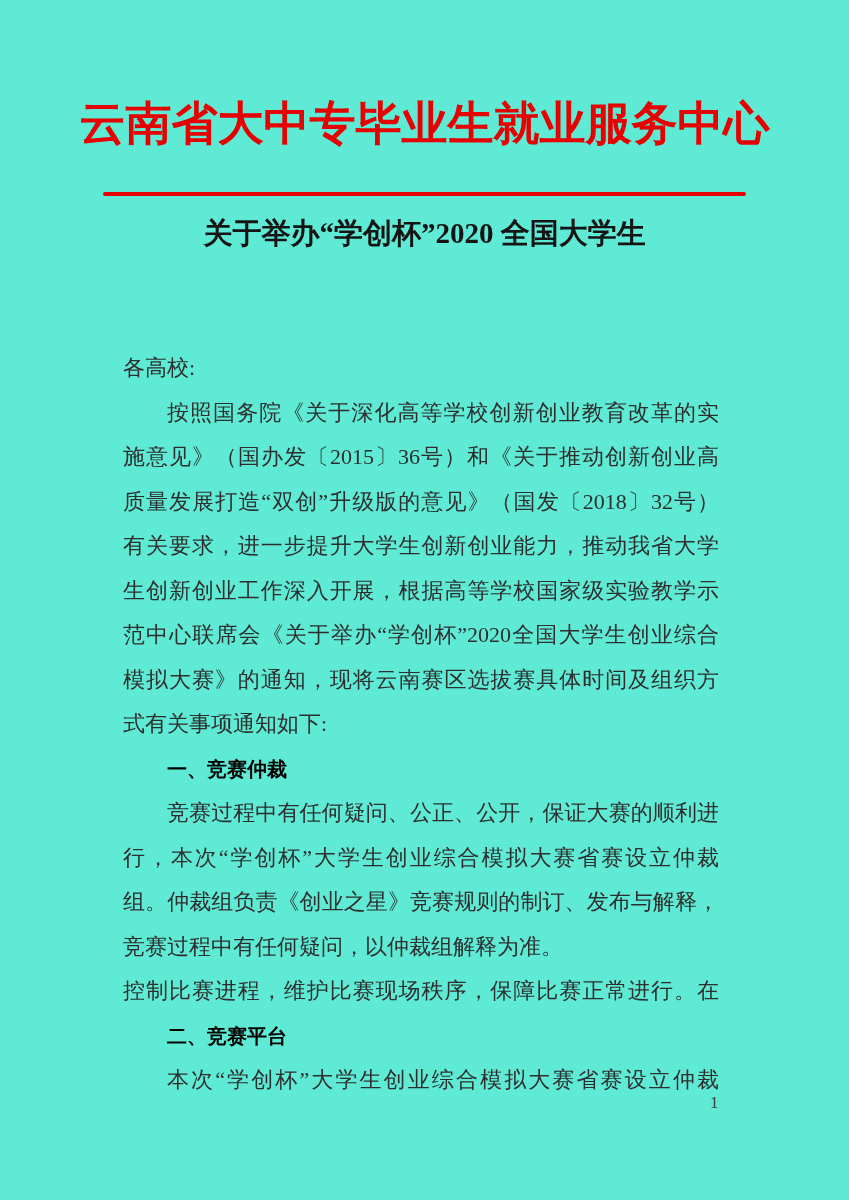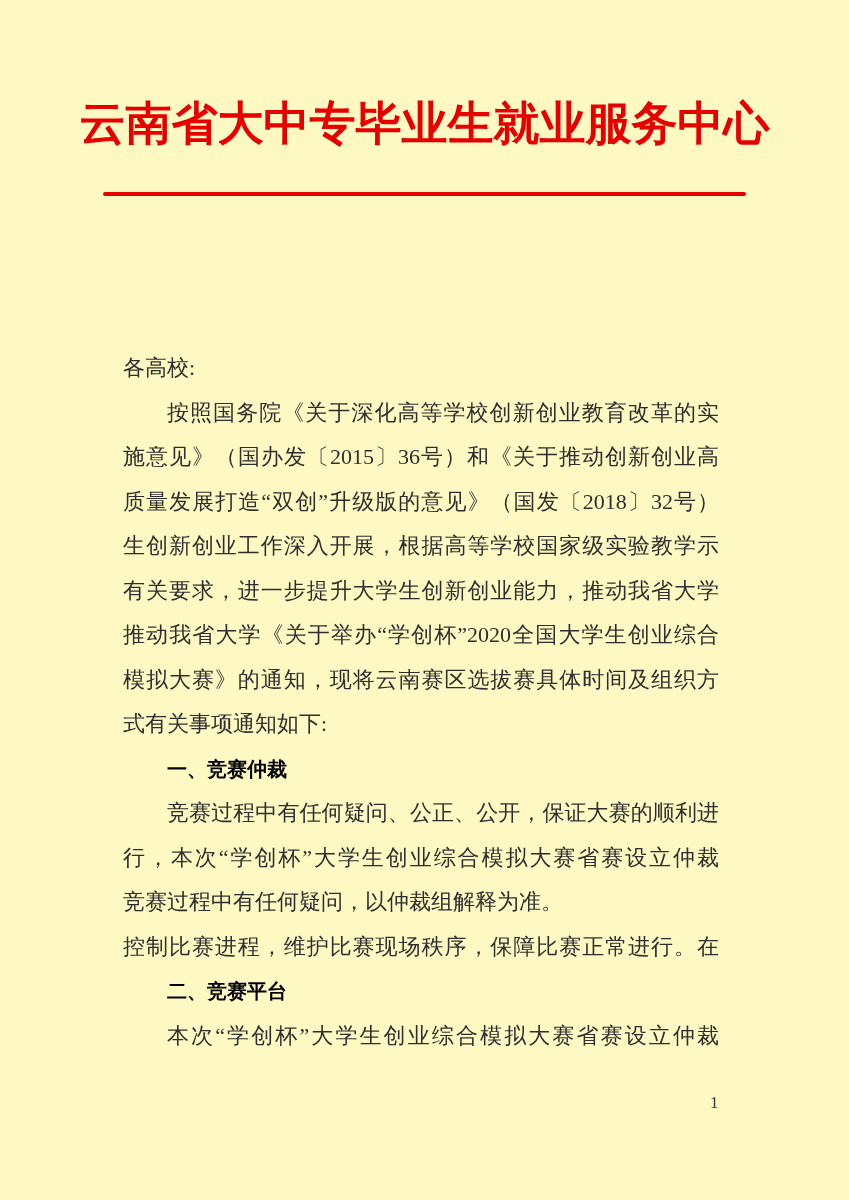--- a/index.html
+++ b/index.html
@@ -3,21 +3,21 @@
 <meta charset="utf-8">
 <title>通知</title>
 <style>
   :root { --red: #e60000; --ink: #2e2e2e; --ink-dark: #141414; }
   * { box-sizing: border-box; }
   html, body { margin: 0; padding: 0; background: #ffffff; }
   .sheet {
     position: relative;
     width: 849px;
     height: 1200px;
-    background: #fef9c3;
+    background: #5eead4;
     overflow: hidden;
     font-family: "Liberation Serif", "DejaVu Serif", serif;
     color: var(--ink);
   }
   .letterhead {
     position: absolute;
     top: 94px; left: 0; width: 100%;
     text-align: center;
     font-size: 46px;
     line-height: 60px;
@@ -78,39 +78,41 @@
 </head>
 <body>
 
 <div class="sheet">
 
   <div class="letterhead">云南省大中专毕业生就业服务中心</div>
 
   <div class="divider"></div>
 
   <div class="doc-title">
+    <div>关于举办“学创杯”2020 全国大学生</div>
   </div>
 
   <div class="body-text">
 
     <div class="bline end">各高校:</div>
 
     <div class="bline indent">按照国务院《关于深化高等学校创新创业教育改革的实</div>
     <div class="bline">施意见》（国办发〔2015〕36号）和《关于推动创新创业高</div>
     <div class="bline">质量发展打造“双创”升级版的意见》（国发〔2018〕32号）</div>
+    <div class="bline">有关要求，进一步提升大学生创新创业能力，推动我省大学</div>
     <div class="bline">生创新创业工作深入开展，根据高等学校国家级实验教学示</div>
-    <div class="bline">有关要求，进一步提升大学生创新创业能力，推动我省大学</div>
-    <div class="bline">推动我省大学《关于举办“学创杯”2020全国大学生创业综合</div>
+    <div class="bline">范中心联席会《关于举办“学创杯”2020全国大学生创业综合</div>
     <div class="bline">模拟大赛》的通知，现将云南赛区选拔赛具体时间及组织方</div>
     <div class="bline end">式有关事项通知如下:</div>
 
     <div class="heading">一、竞赛仲裁</div>
 
     <div class="bline indent">竞赛过程中有任何疑问、公正、公开，保证大赛的顺利进</div>
     <div class="bline">行，本次“学创杯”大学生创业综合模拟大赛省赛设立仲裁</div>
+    <div class="bline">组。仲裁组负责《创业之星》竞赛规则的制订、发布与解释，</div>
     <div class="bline end">竞赛过程中有任何疑问，以仲裁组解释为准。</div>
     <div class="bline">控制比赛进程，维护比赛现场秩序，保障比赛正常进行。在</div>
 
     <div class="heading">二、竞赛平台</div>
 
     <div class="bline indent">本次“学创杯”大学生创业综合模拟大赛省赛设立仲裁</div>
 
   </div>
 
   <div class="pagenum">1</div>

